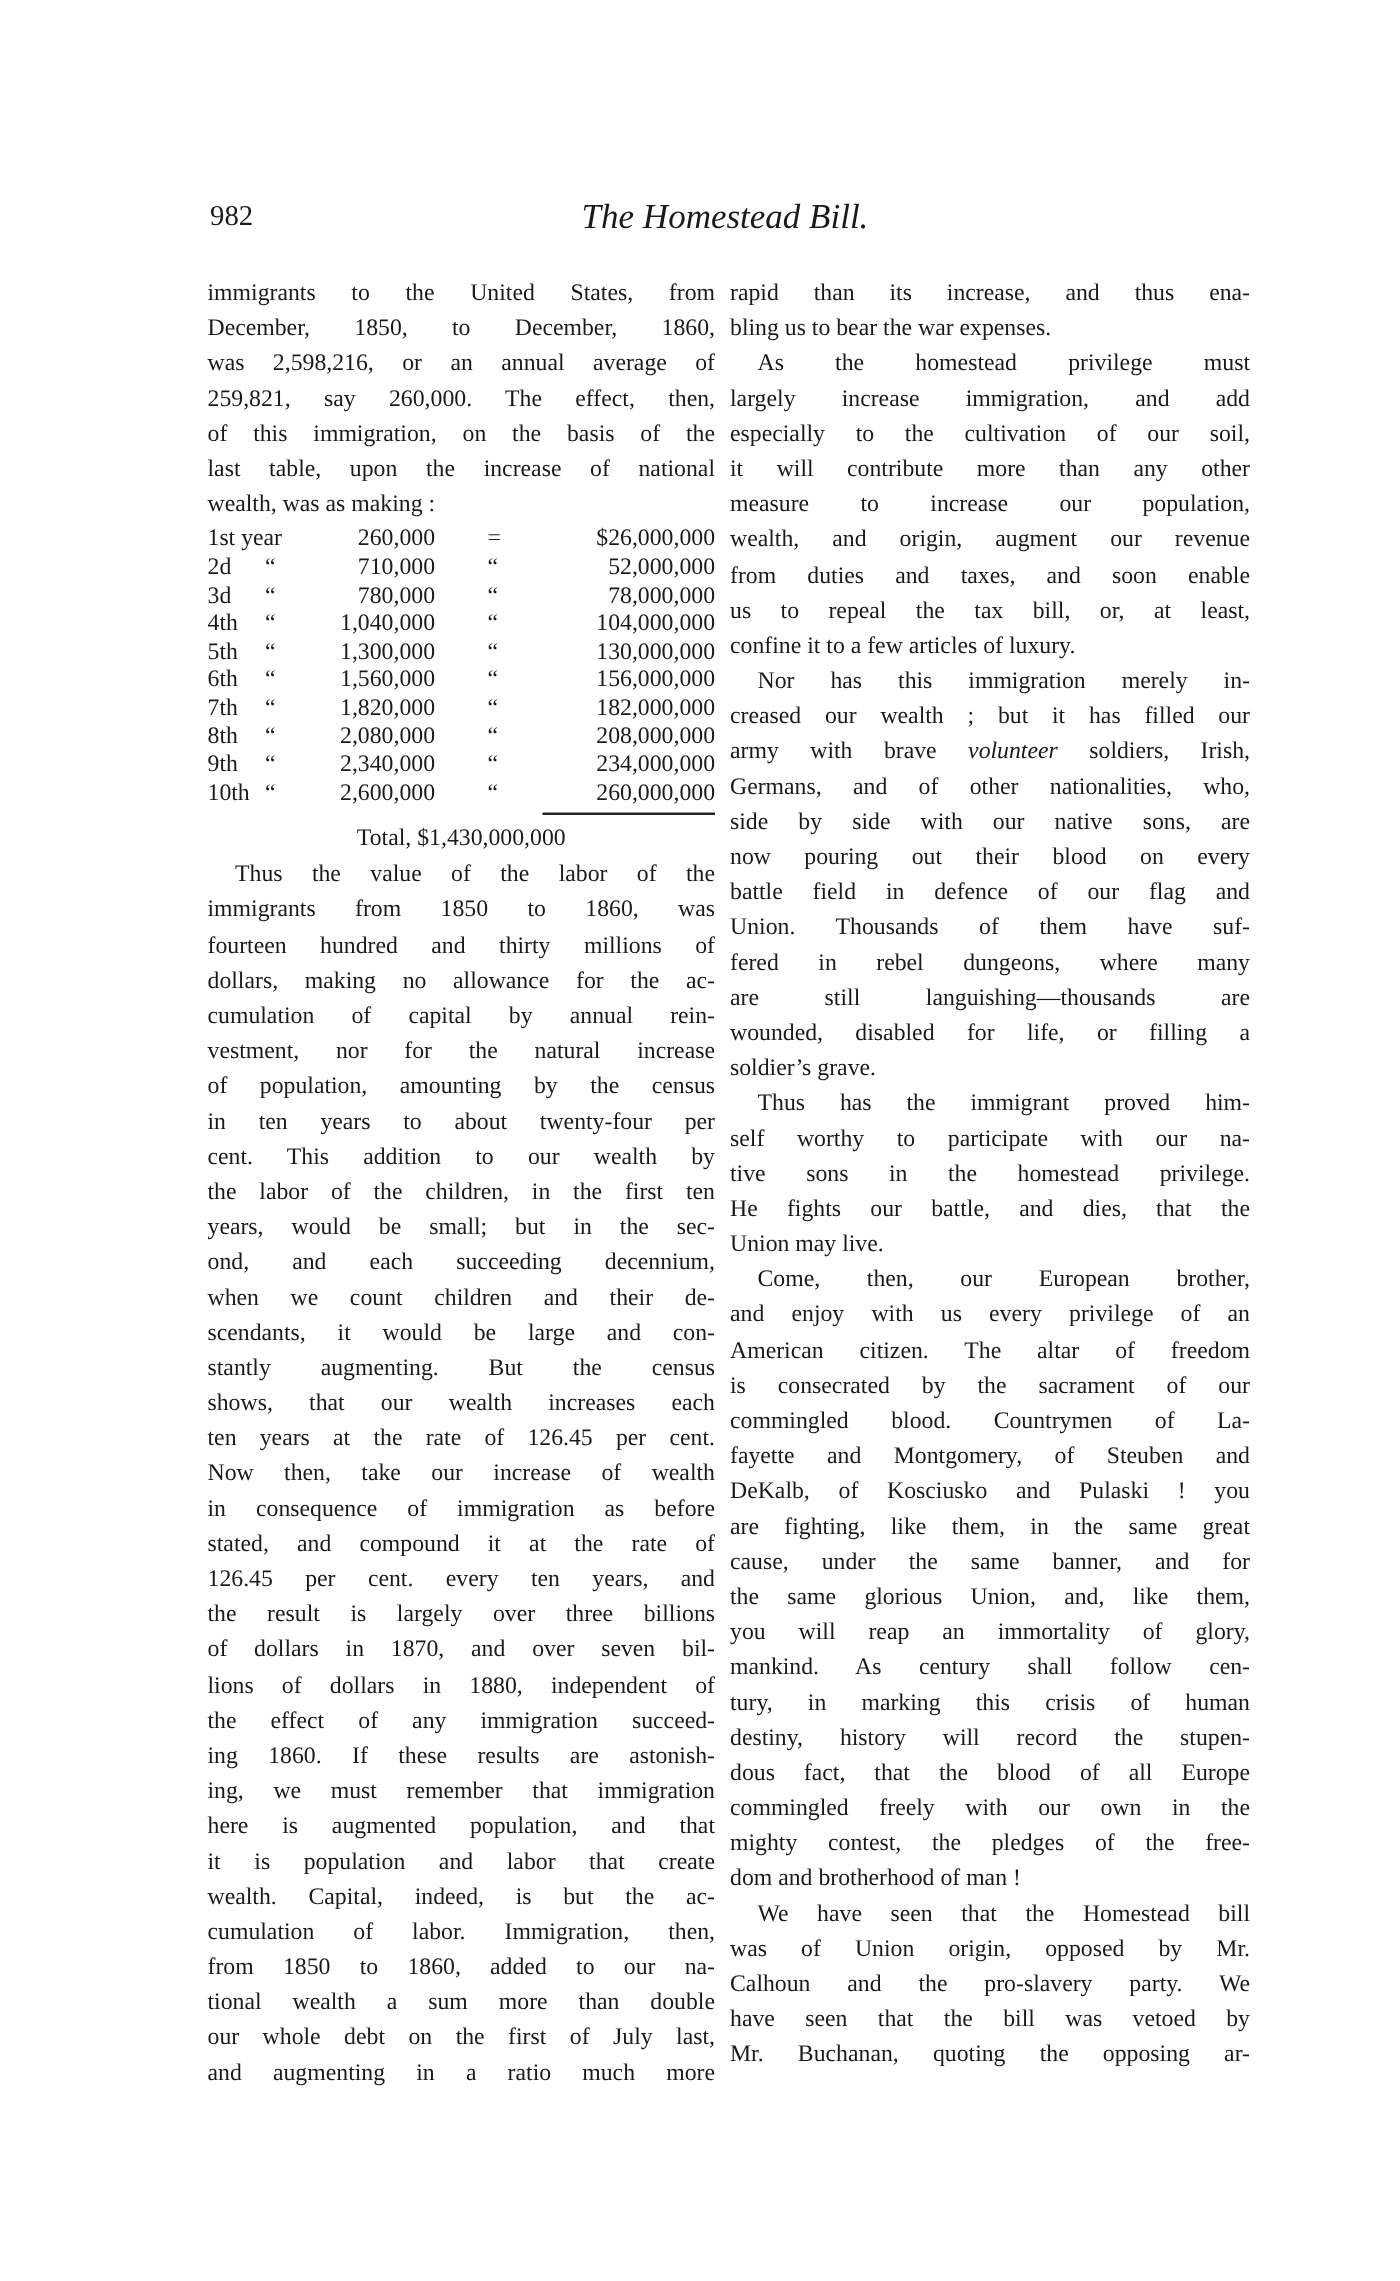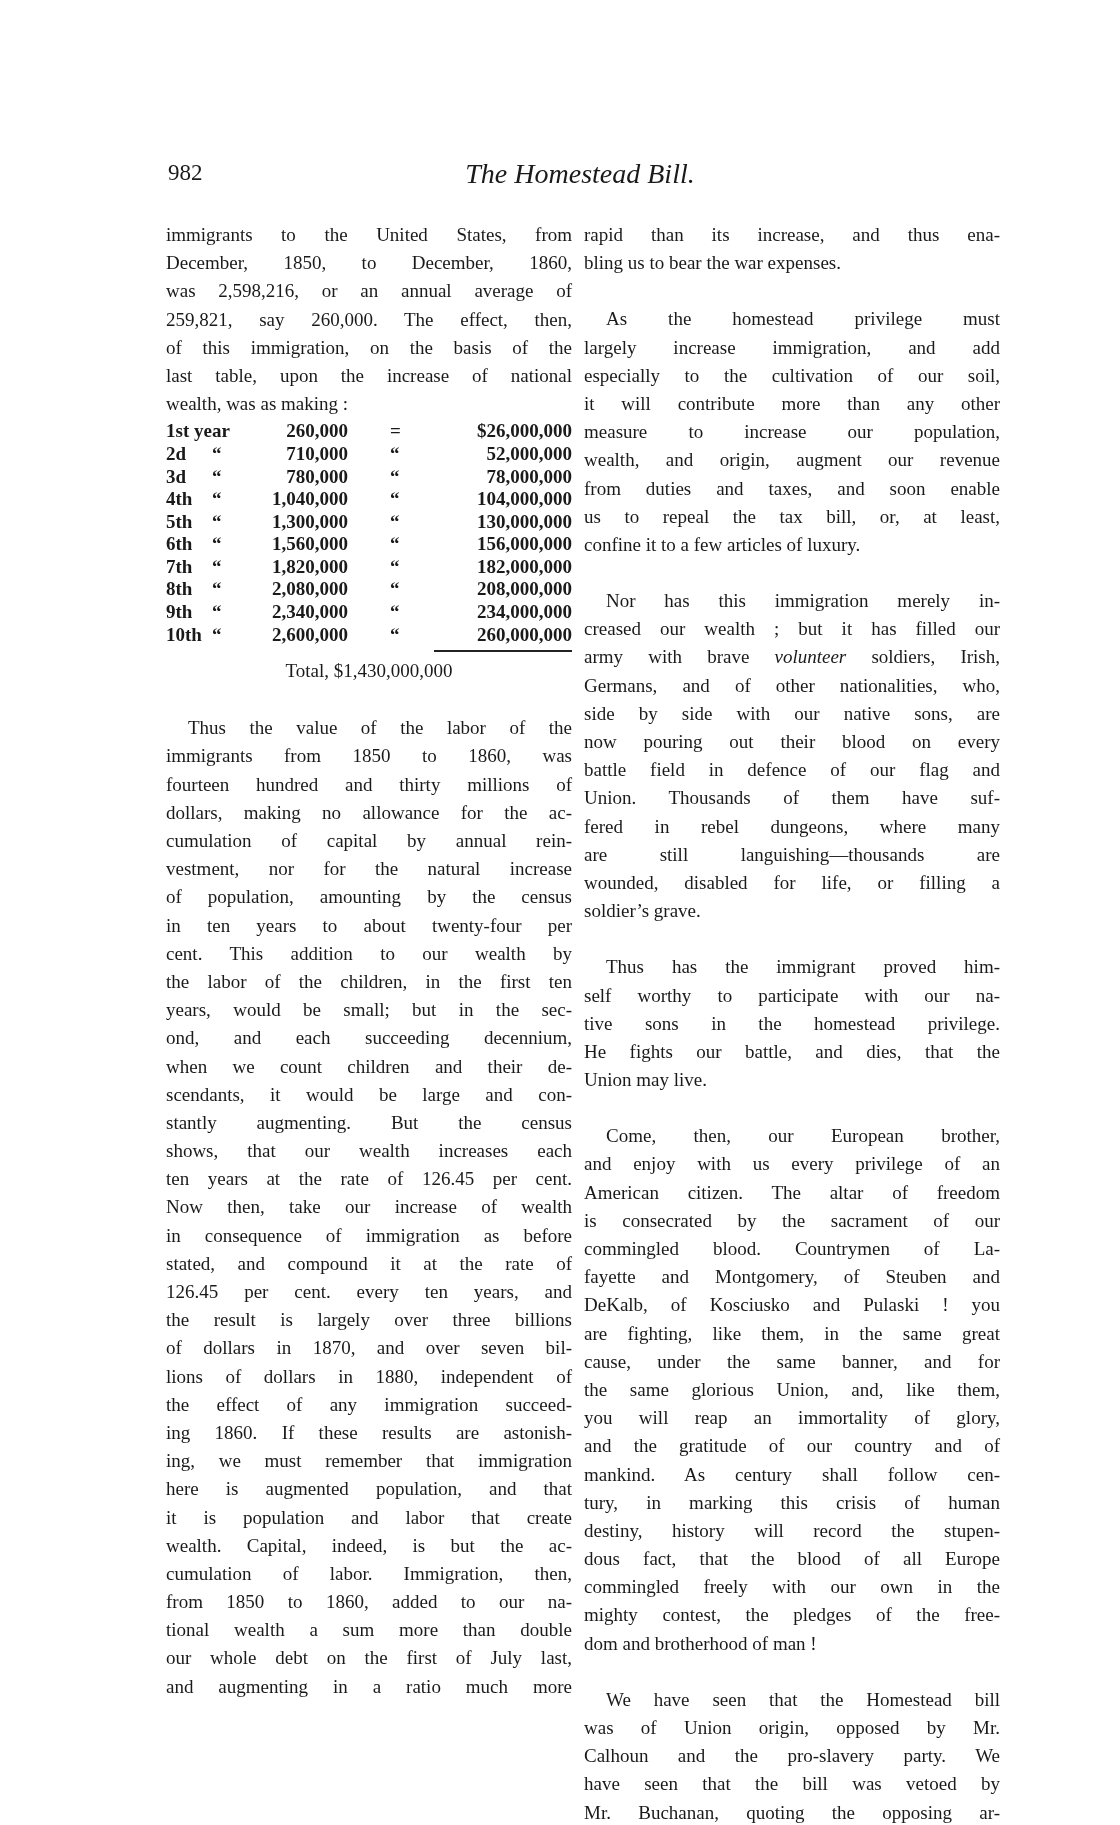--- a/index.html
+++ b/index.html
@@ -6,24 +6,24 @@
   body { width: 1120px; height: 1825px; position: relative; overflow: hidden;
          font-family: "Liberation Serif", "DejaVu Serif", serif; color: #1a1a1a; }
   .page-number { position: absolute; left: 168px; top: 160px; font-size: 23px; }
   .running-head { position: absolute; left: 0; width: 1120px; top: 158px; text-align: center;
                   font-size: 28px; font-style: italic; padding-left: 40px; box-sizing: border-box; }
   .col { position: absolute; top: 221px; font-size: 19px; line-height: 28.2px; }
   .col-left { left: 166px; width: 406px; }
   .col-right { left: 584px; width: 416px; }
   .line { display: block; white-space: nowrap; text-align: justify; text-align-last: justify; height: 28.2px; overflow: visible; }
   .line.last { text-align-last: left; }
-  .line.indent { padding-left: 22px; margin-top: 28px; }
+  .line.indent { padding-left: 22px; }
   em.it { font-style: italic; }
   .tbl { display: block; height: 28.2px; position: relative; white-space: nowrap; line-height: 22px; height: 22.6px; }
-  .tbl span { position: absolute; top: 0; font-weight: bold; }
+  .tbl span { position: absolute; top: 0; }
   .tbl .c-year { left: 0; }
   .tbl .c-ditto1 { left: 46px; }
   .tbl .c-imm { left: 56px; width: 126px; text-align: right; }
   .tbl .c-eq { left: 224px; }
   .tbl .c-val { left: 248px; width: 158px; text-align: right; }
   .table-block { display: block; padding-top: 2px; }
   .total-rule { display: block; height: 10px; position: relative; }
   .total-rule i { position: absolute; right: 0; top: 4px; width: 138px; border-top: 2px solid #222; }
   .total-line { display: block; text-align: center; height: 30px; line-height: 30px; }
 </style>
@@ -194,21 +194,20 @@
     <span class="line">and enjoy with us every privilege of an</span>
     <span class="line">American citizen. The altar of freedom</span>
     <span class="line">is consecrated by the sacrament of our</span>
     <span class="line">commingled blood. Countrymen of La-</span>
     <span class="line">fayette and Montgomery, of Steuben and</span>
     <span class="line">DeKalb, of Kosciusko and Pulaski ! you</span>
     <span class="line">are fighting, like them, in the same great</span>
     <span class="line">cause, under the same banner, and for</span>
     <span class="line">the same glorious Union, and, like them,</span>
     <span class="line">you will reap an immortality of glory,</span>
-    <span class="line">and the gratitude of our country and of</span>
     <span class="line">mankind. As century shall follow cen-</span>
     <span class="line">tury, in marking this crisis of human</span>
     <span class="line">destiny, history will record the stupen-</span>
     <span class="line">dous fact, that the blood of all Europe</span>
     <span class="line">commingled freely with our own in the</span>
     <span class="line">mighty contest, the pledges of the free-</span>
     <span class="line last">dom and brotherhood of man !</span>
     <span class="line indent">We have seen that the Homestead bill</span>
     <span class="line">was of Union origin, opposed by Mr.</span>
     <span class="line">Calhoun and the pro-slavery party. We</span>

